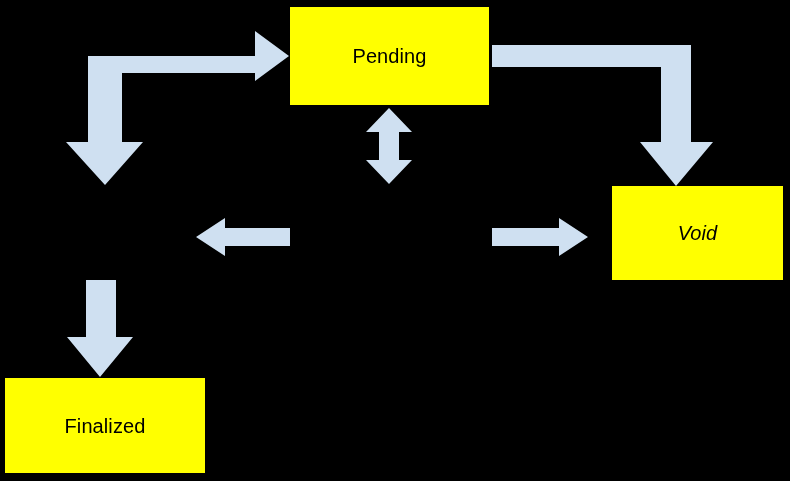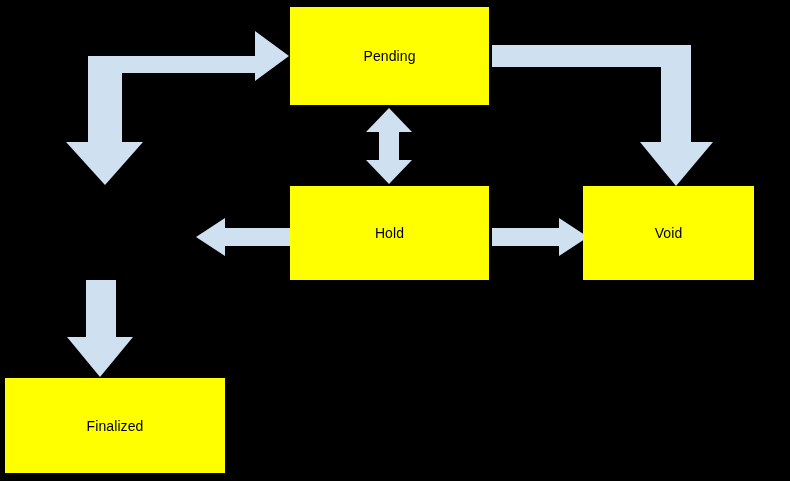--- a/index.html
+++ b/index.html
@@ -18,21 +18,21 @@
   .node {
     position: absolute;
     background: #ffff00;
     display: flex;
     align-items: center;
     justify-content: center;
     box-sizing: border-box;
   }
   .node-label {
     color: #000000;
-    font-size: 14px;
+    font-size: 20px;
     font-family: "Liberation Sans", sans-serif;
     line-height: 1;
     letter-spacing: 0.1px;
     white-space: nowrap;
     user-select: none;
   }
   .arrow-layer {
     position: absolute;
     left: 0;
     top: 0;
@@ -115,25 +115,22 @@
              L 116 337
              L 133 337
              Z"></path>
   </svg>
 
   <div class="node" style="left:290px; top:7px; width:199px; height:98px;">
     <span class="node-label">Pending</span>
   </div>
 
 
-  <div class="node" style="left:290px; top:186px; width:199px; height:94px;">
-    <span class="node-label">Hold</span>
-  </div>
 
-  <div class="node" style="left:583px; top:186px; width:171px; height:94px;">
+  <div class="node" style="left:612px; top:186px; width:171px; height:94px;font-style:italic;">
     <span class="node-label">Void</span>
   </div>
 
-  <div class="node" style="left:5px; top:378px; width:220px; height:95px;">
+  <div class="node" style="left:5px; top:378px; width:200px; height:95px;">
     <span class="node-label">Finalized</span>
   </div>
 
 </div>
 
 </body></html>

